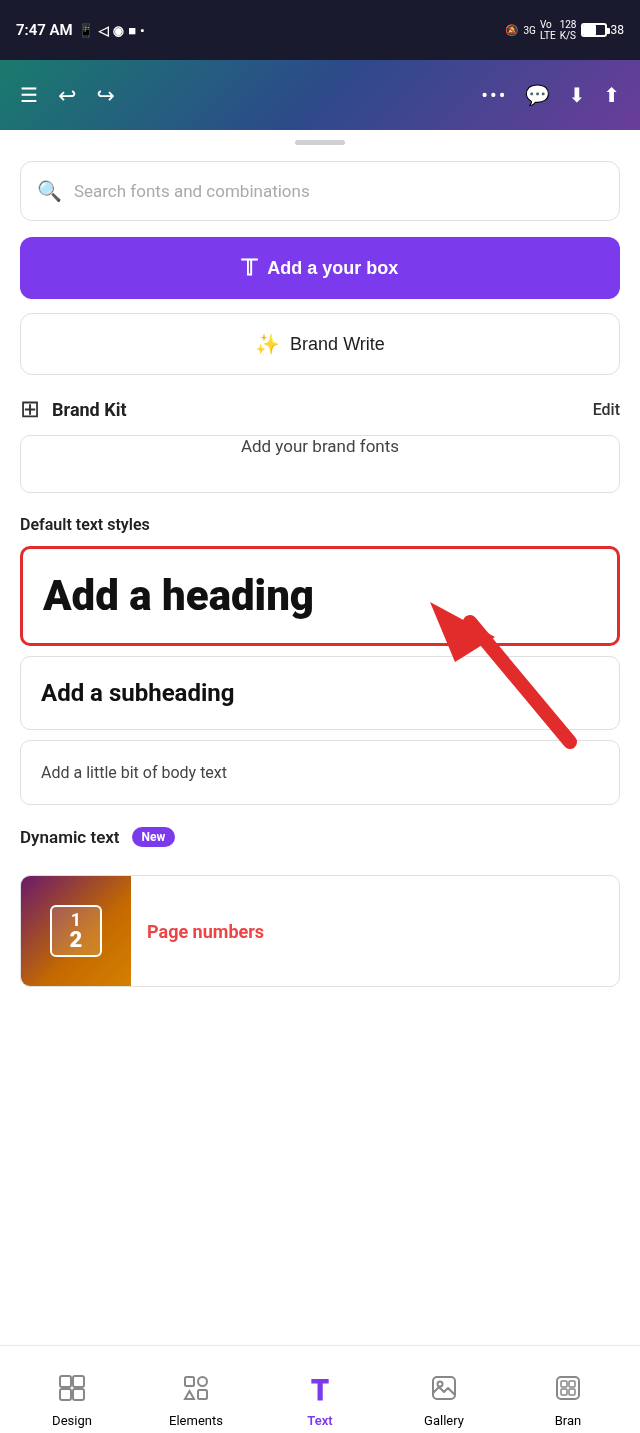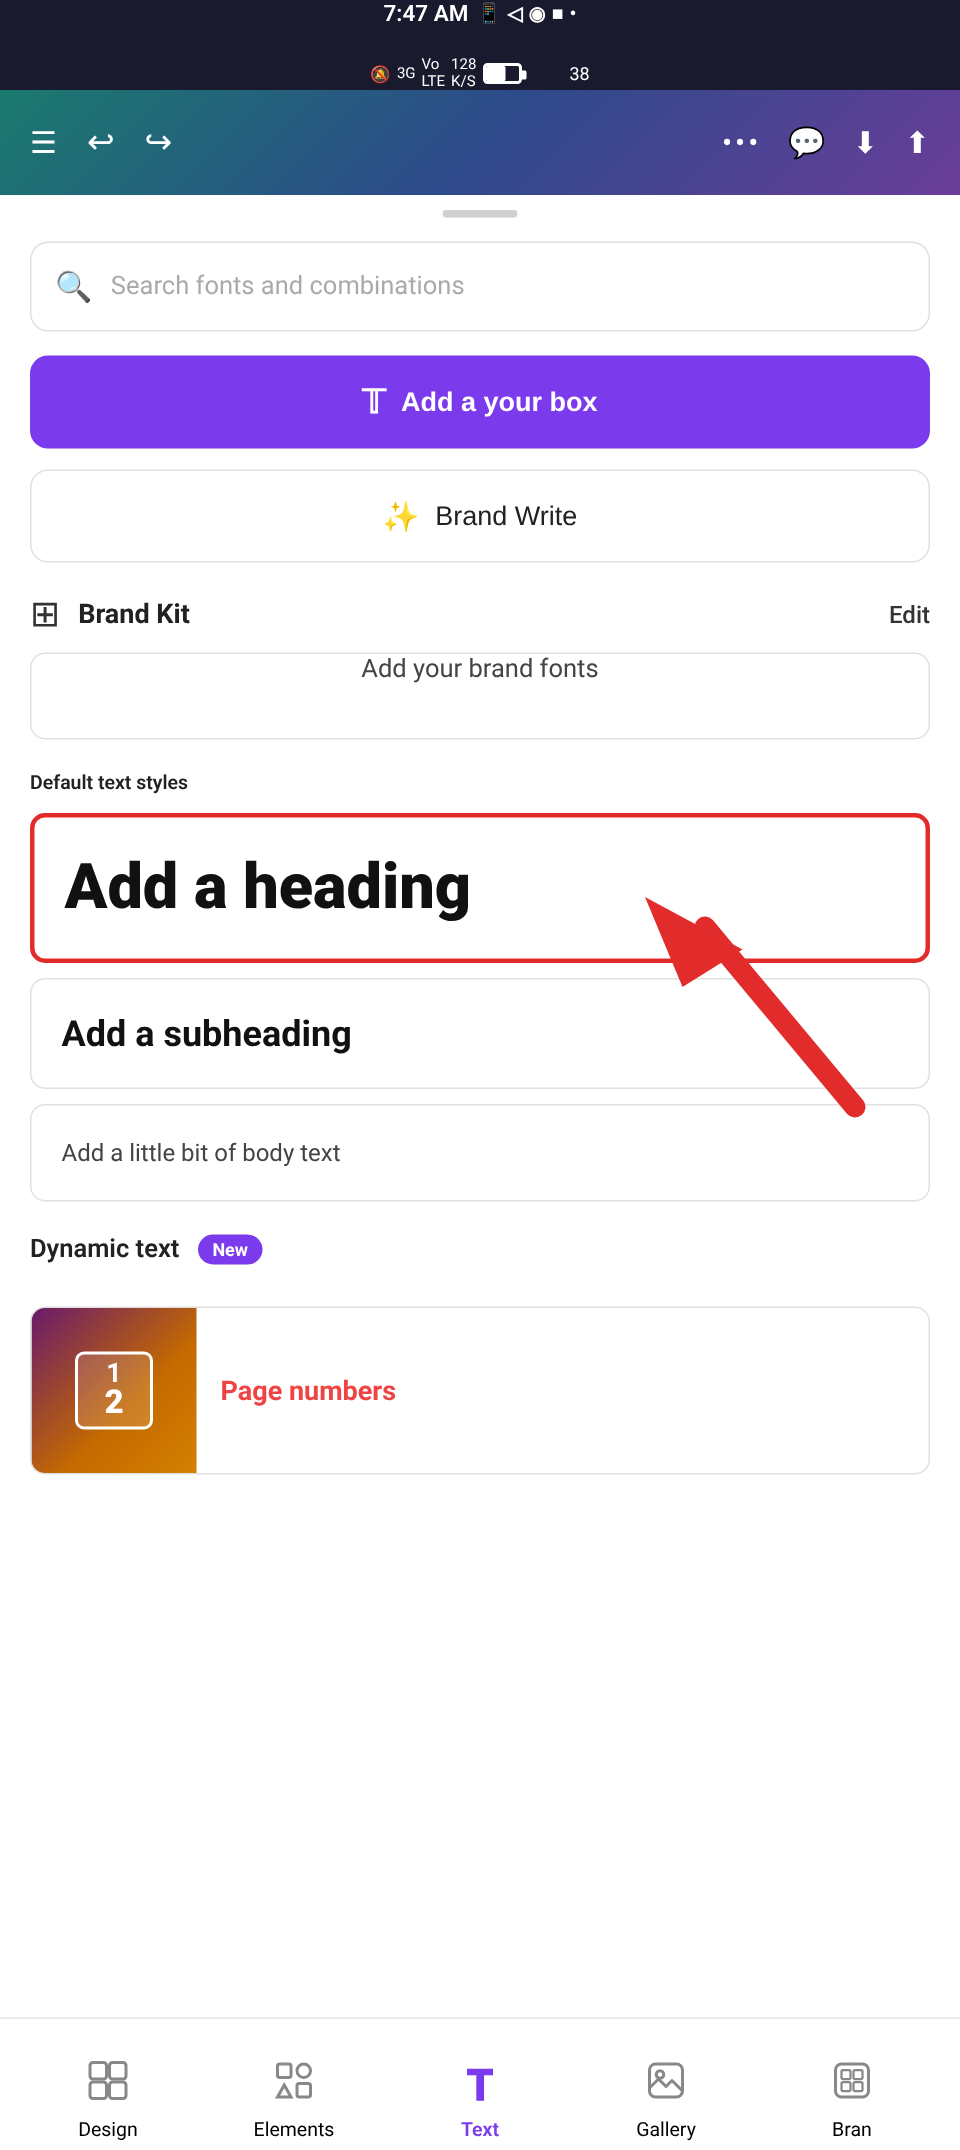--- a/index.html
+++ b/index.html
@@ -16,21 +16,20 @@
     .status-bar {
       width: 100%;
       height: 60px;
       background: #1a1a2e;
       display: flex;
       align-items: center;
       justify-content: space-between;
       padding: 0 16px;
       color: white;
       font-size: 14px;
-      flex-direction: column;
     }
     .status-left { display: flex; align-items: center; gap: 6px; font-weight: 600; font-size: 15px; }
     .status-right { display: flex; align-items: center; gap: 4px; font-size: 12px; }
     .battery-icon {
       width: 26px; height: 14px; border: 2px solid white; border-radius: 3px;
       position: relative; display: inline-flex; align-items: center;
     }
     .battery-icon::after {
       content: ''; position: absolute; right: -5px; top: 3px;
       width: 3px; height: 6px; background: white; border-radius: 0 1px 1px 0;
@@ -146,21 +145,21 @@
       font-size: 17px;
       display: flex;
       align-items: flex-start;
       justify-content: center;
       cursor: pointer;
       margin-bottom: 22px;
     }
 
     
     .section-title {
-      font-size: 13px;
+      font-size: 16px;
       font-weight: 600;
       color: #222;
       margin-bottom: 12px;
     }
 
     
     .heading-card {
       width: 100%;
       border: 3px solid #e22c2c;
       border-radius: 10px;
@@ -302,21 +301,21 @@
     </span>
   </div>
   <div class="status-right">
     <span style="font-size:11px;">🔕</span>
     <span style="font-size:10px;">3G</span>
     <span style="font-size:10px;">Vo<br style="line-height:0">LTE</span>
     <span style="font-size:10px;">128<br>K/S</span>
     <div class="battery-icon">
       <div class="battery-fill"></div>
     </div>
-    <span style="font-size:12px;margin-left:28px;">38</span>
+    <span style="font-size:12px;">38</span>
   </div>
 </div>
 
 <div class="toolbar">
   <div class="toolbar-left">
     <span class="toolbar-icon">☰</span>
     <span class="toolbar-icon" style="font-size:22px;">↩</span>
     <span class="toolbar-icon" style="font-size:22px;">↪</span>
   </div>
   <div class="toolbar-right">

